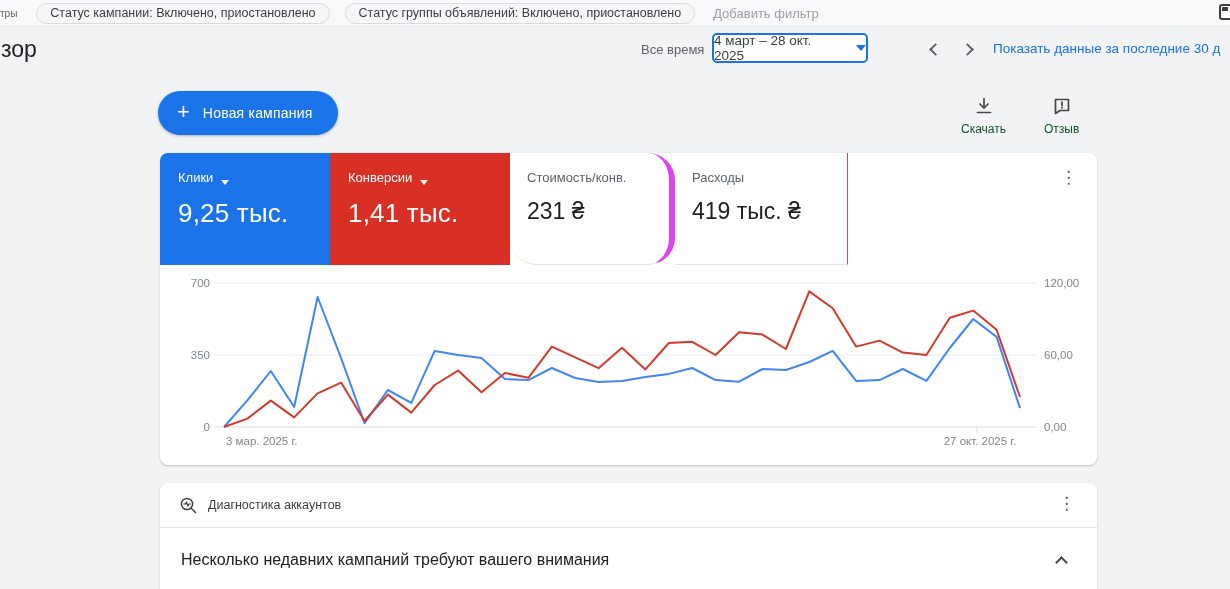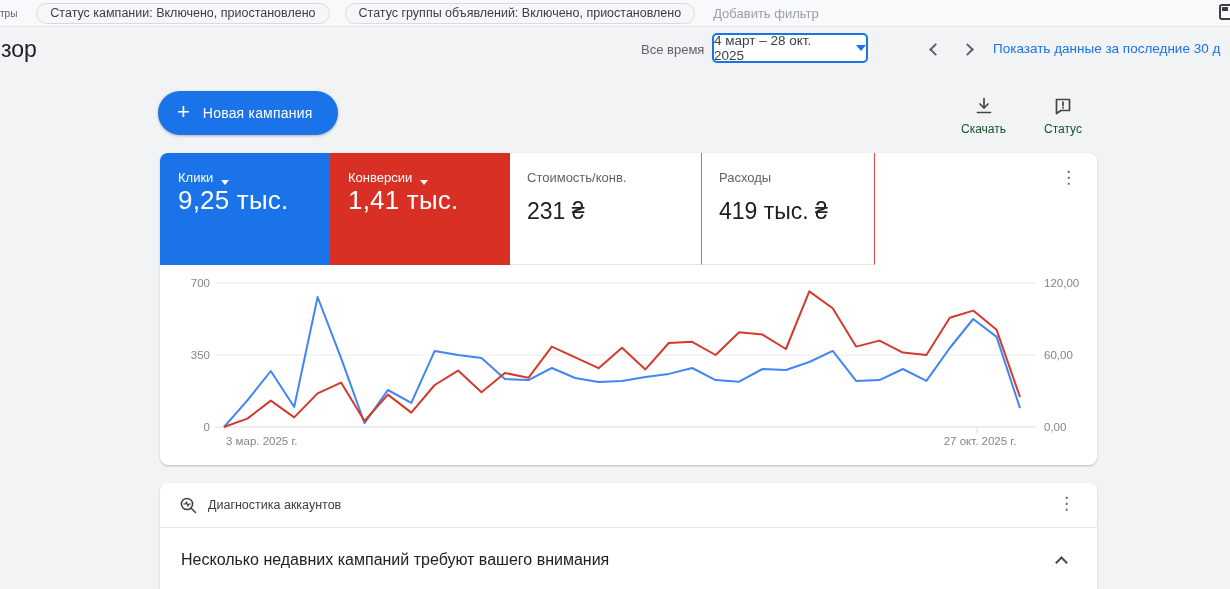--- a/index.html
+++ b/index.html
@@ -63,23 +63,23 @@
   .main-card{
     position:absolute; left:160px; top:153px; width:937px; height:312px;
     background:#fff; border-radius:8px; box-shadow:0 1px 2px rgba(60,64,67,.3);
     overflow:hidden;
   }
   .metrics-row{ display:flex; height:112px; }
   .mcard{ padding:17px 0 0 18px; color:#fff; cursor:pointer; }
   .mcard-blue{ width:170px; background:#1a73e8; }
   .mcard-red{ width:180px; background:#d93025; }
   .label-row{ display:flex; align-items:flex-end; gap:8px; font-size:13px; }
-  .mvalue{ font-size:26px; letter-spacing:.2px; }
+  .mvalue{ font-size:26px; margin-top:13px; letter-spacing:.2px; }
   .cell{ padding:17px 0 0 17px; border-bottom:1px solid #e3e5e8; }
-  .cell-cost{ width:192px; border-right:1px solid #d946ef; }
+  .cell-cost{ width:165px; border-right:6px solid #d946ef;border-radius:27px; }
   .cell-spend{ width:173px; border-right:1px solid #ef4444; }
   .clabel{ font-size:13px; color:#5f6368; }
   .cvalue{ font-size:23px; color:#202124; margin-top:13px; }
   .kebab{ position:absolute; right:20px; top:16px; font-size:17px; color:#5f6368; cursor:pointer; line-height:1.1; }
   .chart-svg{ position:absolute; left:0; top:112px; }
 
   
   .diag-card{
     position:absolute; left:160px; top:483px; width:937px; height:130px;
     background:#fff; border-radius:8px 8px 0 0; box-shadow:0 1px 2px rgba(60,64,67,.3);
@@ -135,21 +135,21 @@
       <path d="M3.5 16.5h13"></path>
   </svg>
   <span class="ilabel">Скачать</span>
 </div>
 <div class="icon-btn" style="left:1044px;">
   <svg width="20" height="20" viewBox="0 0 20 20">
     <path d="M3.5 3.5h13v11H8l-4.5 3v-3h0z"></path>
       <path d="M10 6.2v3.4"></path>
       <path d="M10 11.6v.35"></path>
   </svg>
-  <span class="ilabel">Статус</span>
+  <span class="ilabel">Отзыв</span>
 </div>
 
 <div class="main-card">
   <div class="metrics-row">
     <div class="mcard mcard-blue">
       <div class="label-row">
         <span>Клики</span>
         <span class="caret-white"></span>
       </div>
       <div class="mvalue">9,25 тыс.</div>

